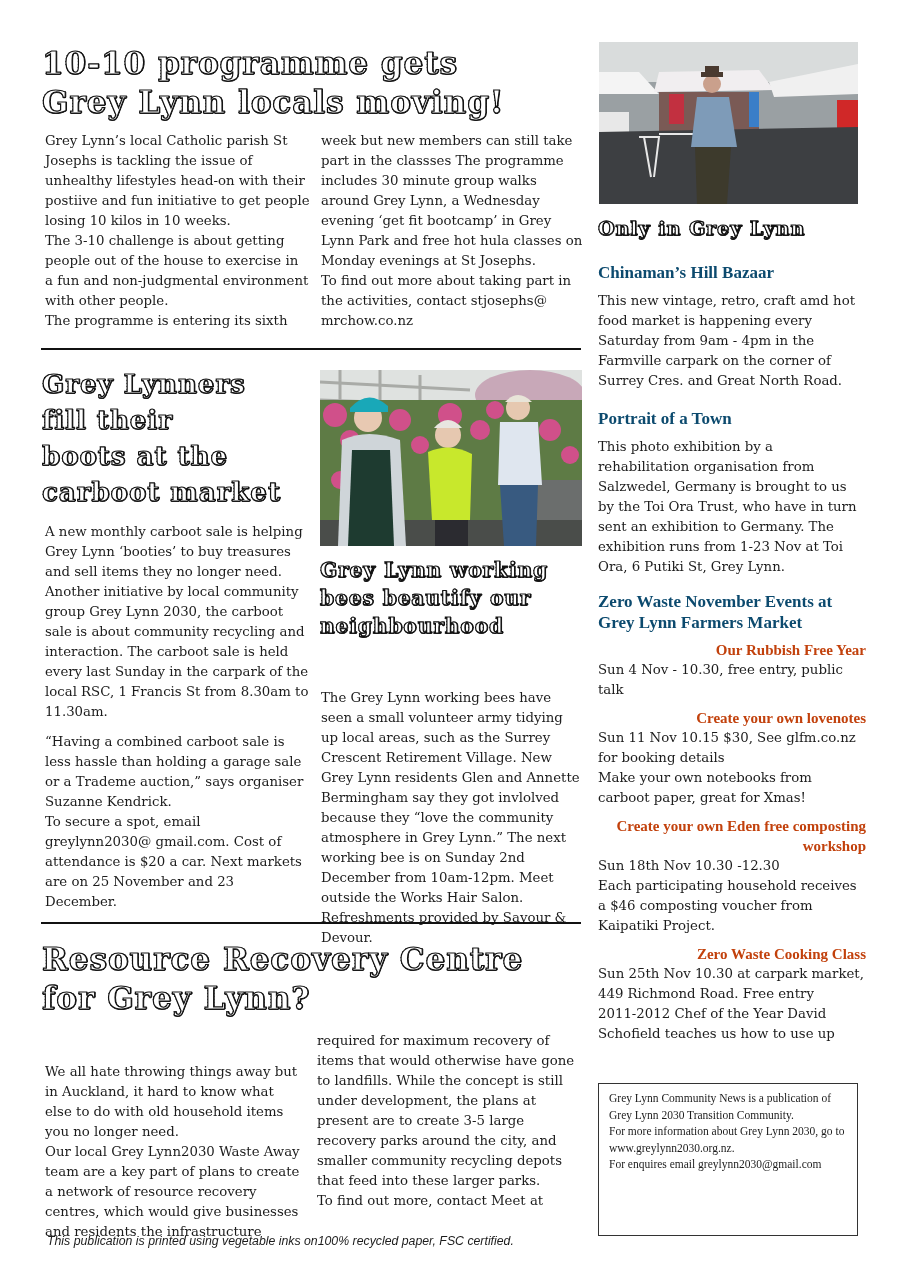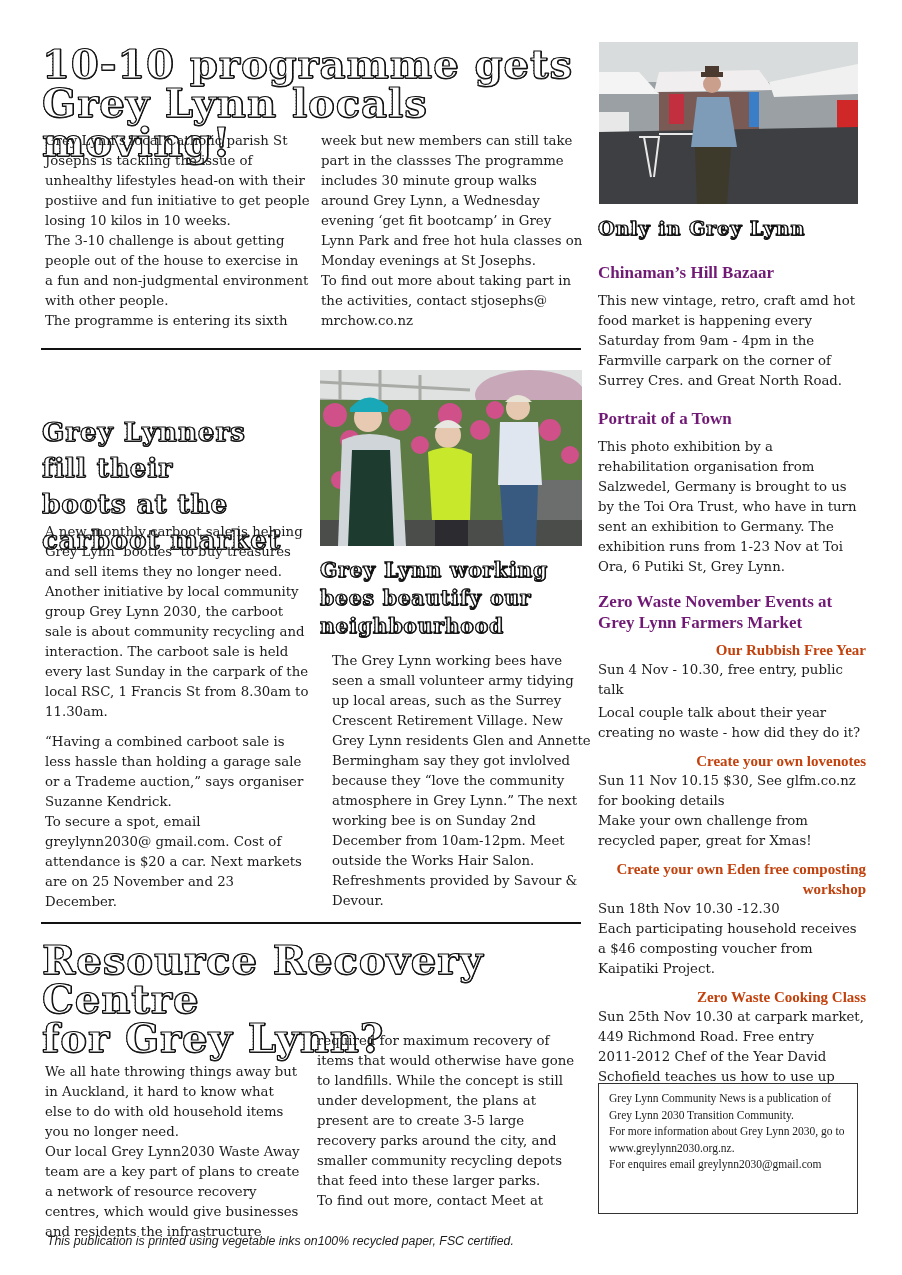--- a/index.html
+++ b/index.html
@@ -7,26 +7,26 @@
          font-family:"DejaVu Serif", serif; color:#1c1c1c; }
   .abs { position:absolute; }
   .deco {
     font-family:"DejaVu Serif", serif; font-weight:bold; color:#ffffff;
     -webkit-text-stroke:1.2px #111;
     text-shadow: 1px 0 0 #111, 0 1px 0 #222;
     letter-spacing:1px; margin:0;
     background-image: repeating-linear-gradient(0deg, #000 0 1px, transparent 1px 3px);
     -webkit-background-clip:text; background-clip:text;
   }
-  .h1 { font-size:40px; line-height:39px; }
-  .h2 { font-size:26px; line-height:36px;margin-top:48px; }
+  .h1 { font-size:31px; line-height:39px; }
+  .h2 { font-size:26px; line-height:36px; }
   .h3 { font-size:20px; line-height:28px; }
   .body { font-size:13.3px; line-height:20px; margin:0; }
   .body p { margin:0; }
-  .sub { font-family:"Liberation Serif", serif; font-weight:bold; font-size:17px; line-height:21px; color:#701a75; margin:0; }
+  .sub { font-family:"Liberation Serif", serif; font-weight:bold; font-size:17px; line-height:21px; color:#0c4a6e; margin:0; }
   .ev-title { font-family:"Liberation Serif", serif; font-weight:bold; font-size:15px; line-height:20px; color:#c2410c; margin:0;text-align:right; }
   .ev-when { font-size:13.3px; line-height:20px; margin:0; }
   .rule { position:absolute; height:1.5px; background:#111; }
   .photo { position:absolute; overflow:hidden; }
   .infobox { position:absolute; border:1px solid #333; padding:6px 10px; box-sizing:border-box;
              font-family:"Liberation Serif", serif; font-size:11.5px; line-height:16.5px; }
   .infobox p { margin:0; }
   .footer { font-family:"Liberation Sans", sans-serif; font-style:italic; font-size:12.3px; }
 </style>
 </head>
@@ -107,21 +107,21 @@
     <path d="M180 115 L218 115 L216 176 L184 176Z" fill="#385a80"></path>
   </svg>
 </div>
 <div class="abs" style="left:320px; top:556px; width:265px;">
   <h3 class="deco h3">
     <span>Grey Lynn working</span><br>
     <span>bees beautify our</span><br>
     <span>neighbourhood</span>
   </h3>
 </div>
-<div class="abs body" style="left:321px; top:651px; width:263px;margin-left:11px;">
+<div class="abs body" style="left:321px; top:688px; width:263px;">
   <p>The Grey Lynn working bees have seen a small volunteer army tidying up local areas, such as the Surrey Crescent Retirement Village. New Grey Lynn residents Glen and Annette Bermingham say they got invlolved because they “love the community atmosphere in Grey Lynn.”  The next working bee is on Sunday 2nd December from 10am-12pm.  Meet outside the Works Hair Salon. Refreshments provided by Savour &amp; Devour.</p>
 </div>
 
 <div class="rule" style="left:41px; top:922px; width:540px;"></div>
 
 <div class="abs" style="left:42px; top:940px; width:545px;">
   <h1 class="deco h1">
     <span>Resource Recovery Centre</span><br>
     <span>for Grey Lynn?</span>
   </h1>
@@ -175,39 +175,38 @@
   <p class="sub">Portrait of a Town</p>
   <p class="body" style="margin-top:8px;">This photo exhibition by a rehabilitation organisation from Salzwedel, Germany is brought to us by the Toi Ora Trust, who have in turn sent an exhibition to Germany. The exhibition runs from 1-23 Nov at Toi Ora, 6 Putiki St, Grey Lynn.</p>
 </div>
 
 <div class="abs" style="left:598px; top:591px; width:268px;">
   <p class="sub">Zero Waste November Events at Grey Lynn Farmers Market</p>
 
   <div style="margin-top:7px;">
     <p class="ev-title">Our Rubbish Free Year</p>
     <p class="ev-when">Sun 4 Nov - 10.30, free entry, public talk</p>
-    <p class="body" style="margin-top:3px;">Local couple talk about their year creating no waste - how did they do it?</p>
   </div>
 
   <div style="margin-top:8px;">
     <p class="ev-title">Create your own lovenotes</p>
     <p class="ev-when">Sun 11 Nov 10.15 $30, See glfm.co.nz for booking details</p>
-    <p class="body">Make your own challenge from recycled paper, great for Xmas!</p>
+    <p class="body">Make your own notebooks from carboot paper, great for Xmas!</p>
   </div>
 
   <div style="margin-top:8px;">
     <p class="ev-title">Create your own Eden free composting workshop</p>
     <p class="ev-when">Sun 18th Nov 10.30 -12.30</p>
     <p class="body">Each participating household receives a $46 composting voucher from Kaipatiki Project.</p>
   </div>
 
   <div style="margin-top:8px;">
     <p class="ev-title">Zero Waste Cooking Class</p>
     <p class="ev-when">Sun 25th Nov 10.30 at carpark market, 449 Richmond Road.  Free entry</p>
     <p class="body">2011-2012 Chef of the Year David Schofield teaches us how to use up</p>
   </div>
 </div>
 
-<div class="infobox" style="left:598px; top:1083px; width:260px; height:131px;">
+<div class="infobox" style="left:598px; top:1083px; width:260px; height:153px;">
   <p>Grey Lynn Community News is a publication of Grey Lynn 2030 Transition Community.</p>
   <p>For more information about Grey Lynn 2030, go to www.greylynn2030.org.nz.</p>
   <p>For enquires email greylynn2030@gmail.com</p>
 </div>
 
 </body></html>

